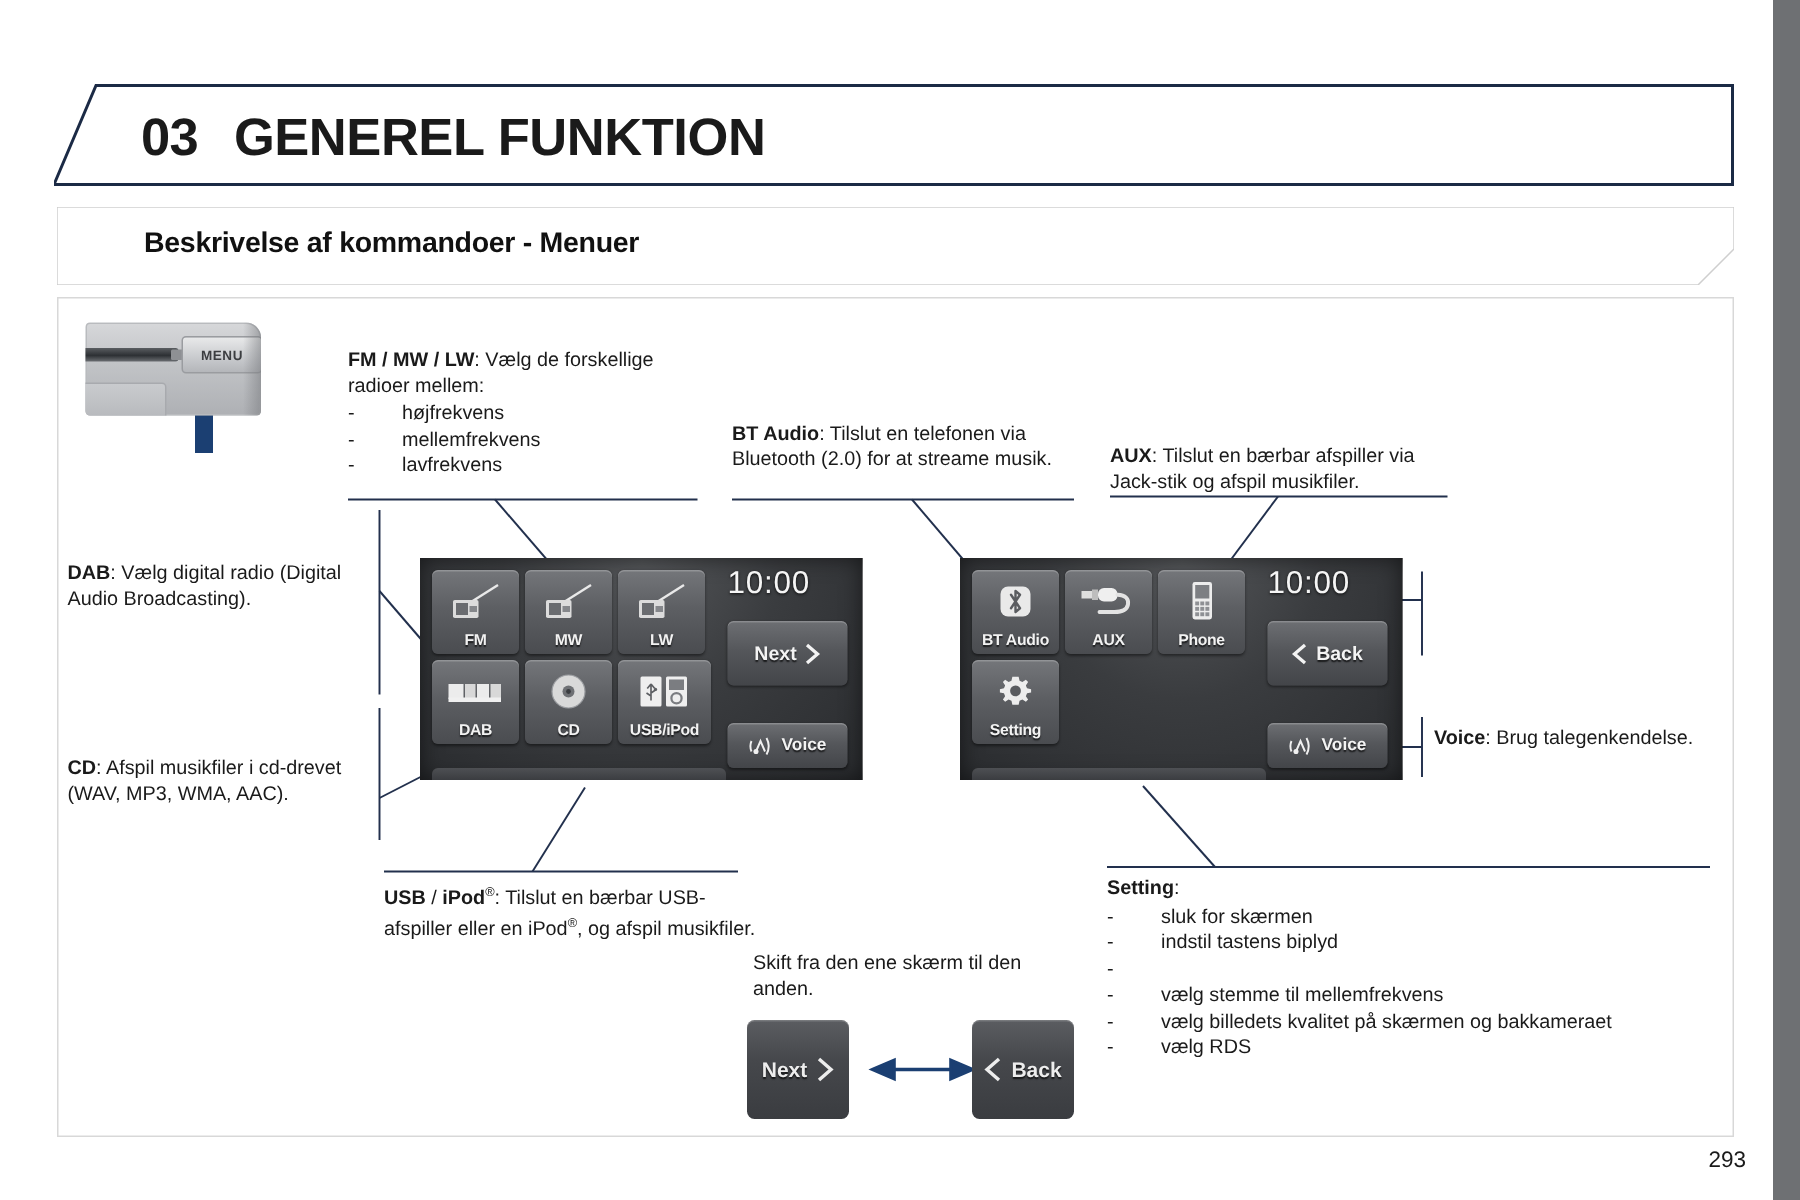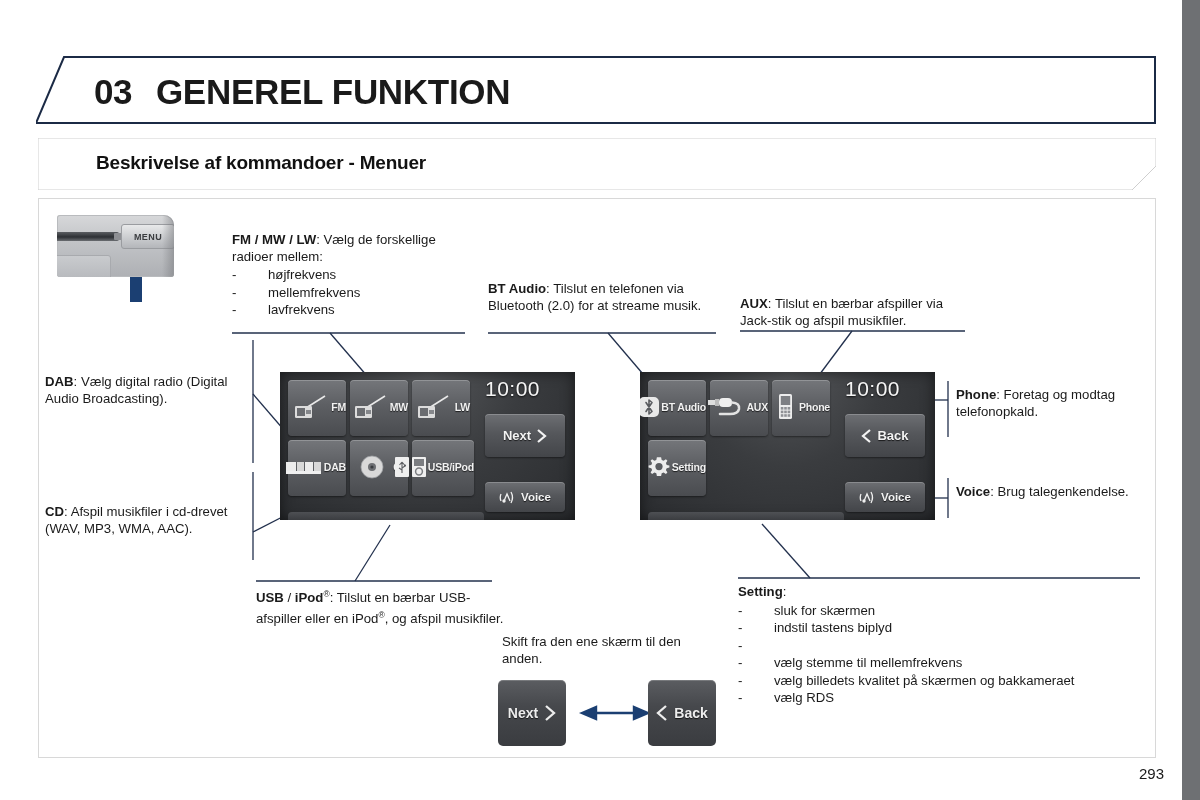--- a/index.html
+++ b/index.html
@@ -174,21 +174,21 @@
   .screen-left  { left: 280px; top: 372px; width: 295px; height: 148px; }
   .screen-right { left: 640px; top: 372px; width: 295px; height: 148px; }
 
   .tile {
     position: absolute;
     width: 58px; height: 56px;
     background: linear-gradient(180deg,#74767a 0%, #5d5f63 45%, #4a4c50 100%);
     border-radius: 4px;
     box-shadow: inset 0 1px 0 rgba(255,255,255,0.22), 0 1px 2px rgba(0,0,0,0.45);
     display: flex;
-    flex-direction: row;
+    flex-direction: column;
     align-items: center;
     justify-content: flex-end;
     padding-bottom: 3px;
   }
   .tile-label {
     font-size: 10.5px;
     font-weight: bold;
     color: #f2f2f2;
     text-shadow: 0 1px 1px rgba(0,0,0,0.7);
     letter-spacing: -0.2px;
@@ -380,23 +380,20 @@
   </div>
 
   <div class="note" style="left:45px; top:504px; width:195px;">
     <b>CD</b><span>: Afspil musikfiler i cd-drevet (WAV, MP3, WMA, AAC).</span>
   </div>
 
   <div class="note" style="left:256px; top:586px; width:250px;">
     <b>USB</b><span> / </span><b>iPod</b><span class="sup">®</span><span>: Tilslut en bærbar USB-afspiller eller en iPod</span><span class="sup">®</span><span>, og afspil musikfiler.</span>
   </div>
 
-  <div class="note" style="left:956px; top:387px; width:200px;">
-    <b>Phone</b><span>: Foretag og modtag telefonopkald.</span>
-  </div>
 
   <div class="note" style="left:956px; top:484px; width:200px;">
     <b>Voice</b><span>: Brug talegenkendelse.</span>
   </div>
 
   <div class="note" style="left:738px; top:584px; width:420px;">
     <span><b>Setting</b><span>:</span></span>
     <ul>
       <li>
           <span class="dash">-</span>

